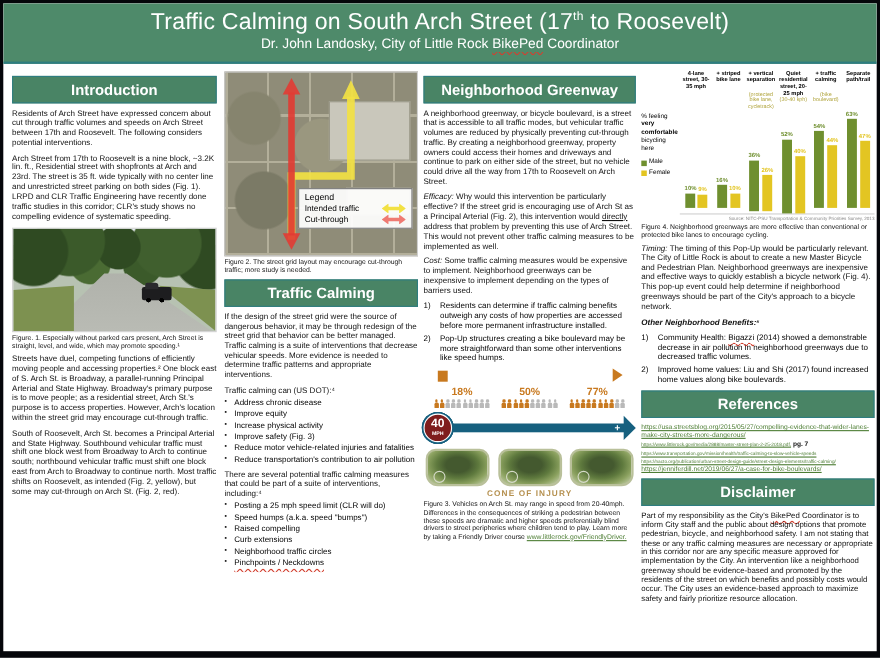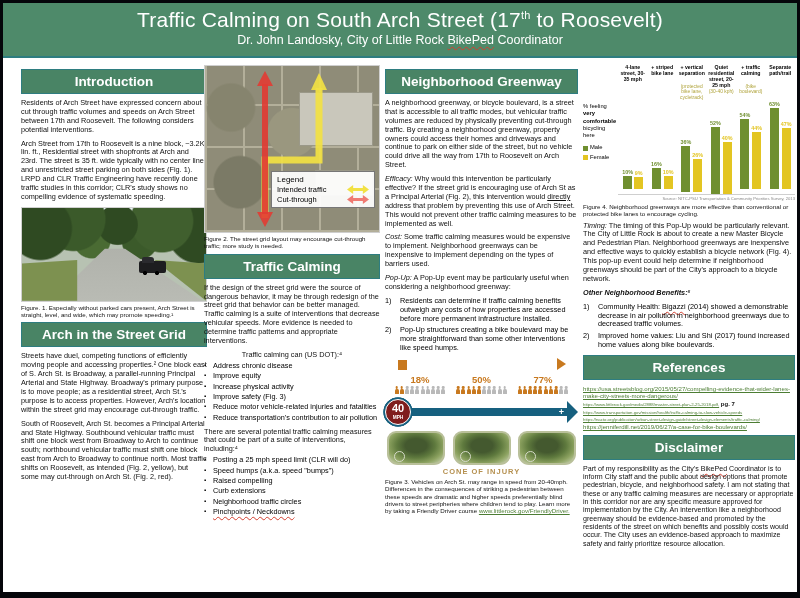--- a/index.html
+++ b/index.html
@@ -7,21 +7,21 @@
   body { background:#05060a; font-family:"Liberation Sans","DejaVu Sans",sans-serif; position:relative; }
   .slide { position:absolute; left:3px; top:3px; width:794px; height:589px; background:#ffffff; overflow:hidden;padding-left:24px; }
 
   
   .band { position:absolute; left:0; top:0; width:100%; height:55px; background:#4e8a6a; border-bottom:2px solid #2e7d80; text-align:center; color:#fff; }
   .band h1 { font-size:21px; font-weight:500; padding-top:5px; letter-spacing:0.2px; }
   .band h1 sup { font-size:11px; }
   .band h2 { font-size:12.5px; font-weight:400; margin-top:1px; }
 
   .col { position:absolute; top:62px; }
-  .col1 { left:18px;   width:186px; }
+  .col1 { left:8px;   width:186px; }
   .col2 { left:201px; width:176px; }
   .col3 { left:382px; width:193px; }
   .col4 { left:580px; width:212px; }
 
   .shead { background:#498465; border:1.6px solid #2e7d80; color:#fff; text-align:center; font-size:13.5px; font-weight:600; padding:4px 1px; margin:4px 0 5px 0; }
   .p { font-size:7.3px; line-height:1.22; color:#101010; margin:3px 0 5px 0; }
   .cap { font-size:6.2px; line-height:1.18; color:#141414; margin:2px 0 4px 0; }
   .lead { font-style:italic; }
   .sq { text-decoration:underline; text-decoration-style:wavy; text-decoration-color:#d23f2f; text-decoration-thickness:1px; text-underline-offset:1.5px; }
   .glink { color:#4c7d33; text-decoration:underline; }
@@ -138,21 +138,20 @@
 
     <div class="photo">
       <div class="trees"></div>
       <div class="road"></div>
       <div class="grassL"></div>
       <div class="grassR"></div>
       <div class="truck"></div>
     </div>
     <div class="cap">Figure. 1. Especially without parked cars present, Arch Street is straight, level, and wide, which may promote speeding.¹</div>
 
-    <div class="shead">Arch in the Street Grid</div>
     <div class="p">Streets have duel, competing functions of efficiently moving people and accessing properties.² One block east of S. Arch St. is Broadway, a parallel-running Principal Arterial and State Highway. Broadway's primary purpose is to move people; as a residential street, Arch St.'s purpose is to access properties. However, Arch's location within the street grid may encourage cut-through traffic.</div>
     <div class="p">South of Roosevelt, Arch St. becomes a Principal Arterial and State Highway. Southbound vehicular traffic must shift one block west from Broadway to Arch to continue south; northbound vehicular traffic must shift one block east from Arch to Broadway to continue north. Most traffic shifts on Roosevelt, as intended (Fig. 2, yellow), but some may cut-through on Arch St. (Fig. 2, red).</div>
   </div>
 
   <div class="col col2">
     <div class="map">
       <div class="bldg"></div>
       <div class="lot"></div>
       <svg viewBox="0 0 174 166" preserveAspectRatio="none">
         <path d="M60 152 L60 94 L114 94 L114 22" fill="none" stroke="#f2e143" stroke-width="7" opacity="0.92"></path>
@@ -170,21 +169,21 @@
         <div class="lrow">
             <span>Cut-through</span>
             <span class="darrow r"></span>
           </div>
       </div>
     </div>
     <div class="cap">Figure 2. The street grid layout may encourage cut-through traffic; more study is needed.</div>
 
     <div class="shead">Traffic Calming</div>
     <div class="p">If the design of the street grid were the source of dangerous behavior, it may be through redesign of the street grid that behavior can be better managed. Traffic calming is a suite of interventions that decrease vehicular speeds. More evidence is needed to determine traffic patterns and appropriate interventions.</div>
-    <div class="p" style="margin-bottom:1px;text-align:center;">Traffic calming can (US DOT):⁴</div>
+    <div class="p" style="margin-bottom:1px;">Traffic calming can (US DOT):⁴</div>
     <ul class="blist">
       <li>Address chronic disease</li>
       <li>Improve equity</li>
       <li>Increase physical activity</li>
       <li>Improve safety (Fig. 3)</li>
       <li>Reduce motor vehicle-related injuries and fatalities</li>
       <li>Reduce transportation's contribution to air pollution</li>
     </ul>
     <div class="p" style="margin-bottom:1px;">There are several potential traffic calming measures that could be part of a suite of interventions, including:⁴</div>
     <ul class="blist">
@@ -195,21 +194,20 @@
       <li>Neighborhood traffic circles</li>
       <li><span class="sq">Pinchpoints / Neckdowns</span></li>
     </ul>
   </div>
 
   <div class="col col3">
     <div class="shead">Neighborhood Greenway</div>
     <div class="p">A neighborhood greenway, or bicycle boulevard, is a street that is accessible to all traffic modes, but vehicular traffic volumes are reduced by physically preventing cut-through traffic. By creating a neighborhood greenway, property owners could access their homes and driveways and continue to park on either side of the street, but no vehicle could drive all the way from 17th to Roosevelt on Arch Street.</div>
     <div class="p"><span class="lead">Efficacy:</span><span> Why would this intervention be particularly effective? If the street grid is encouraging use of Arch St as a Principal Arterial (Fig. 2), this intervention would </span><span style="text-decoration:underline;">directly</span><span> address that problem by preventing this use of Arch Street. This would not prevent other traffic calming measures to be implemented as well.</span></div>
     <div class="p"><span class="lead">Cost:</span><span> Some traffic calming measures would be expensive to implement. Neighborhood greenways can be inexpensive to implement depending on the types of barriers used.</span></div>
-    <div class="p"><span class="lead">Pop-Up:</span><span> A Pop-Up event may be particularly useful when considering a neighborhood greenway:</span></div>
     <ol class="nlist">
       <li>Residents can determine if traffic calming benefits outweigh any costs of how properties are accessed before more permanent infrastructure installed.</li>
       <li>Pop-Up structures creating a bike boulevard may be more straightforward than some other interventions like speed humps.</li>
     </ol>
 
     <div class="fig3">
       <div class="banner">
         <div class="bar"></div>
         <div class="tip"></div>
         <div class="txt"><span>−</span>&nbsp;&nbsp;<span>PEDESTRIAN FATALITY &amp; SERIOUS INJURY RISK</span>&nbsp;&nbsp;<span>+</span></div>

